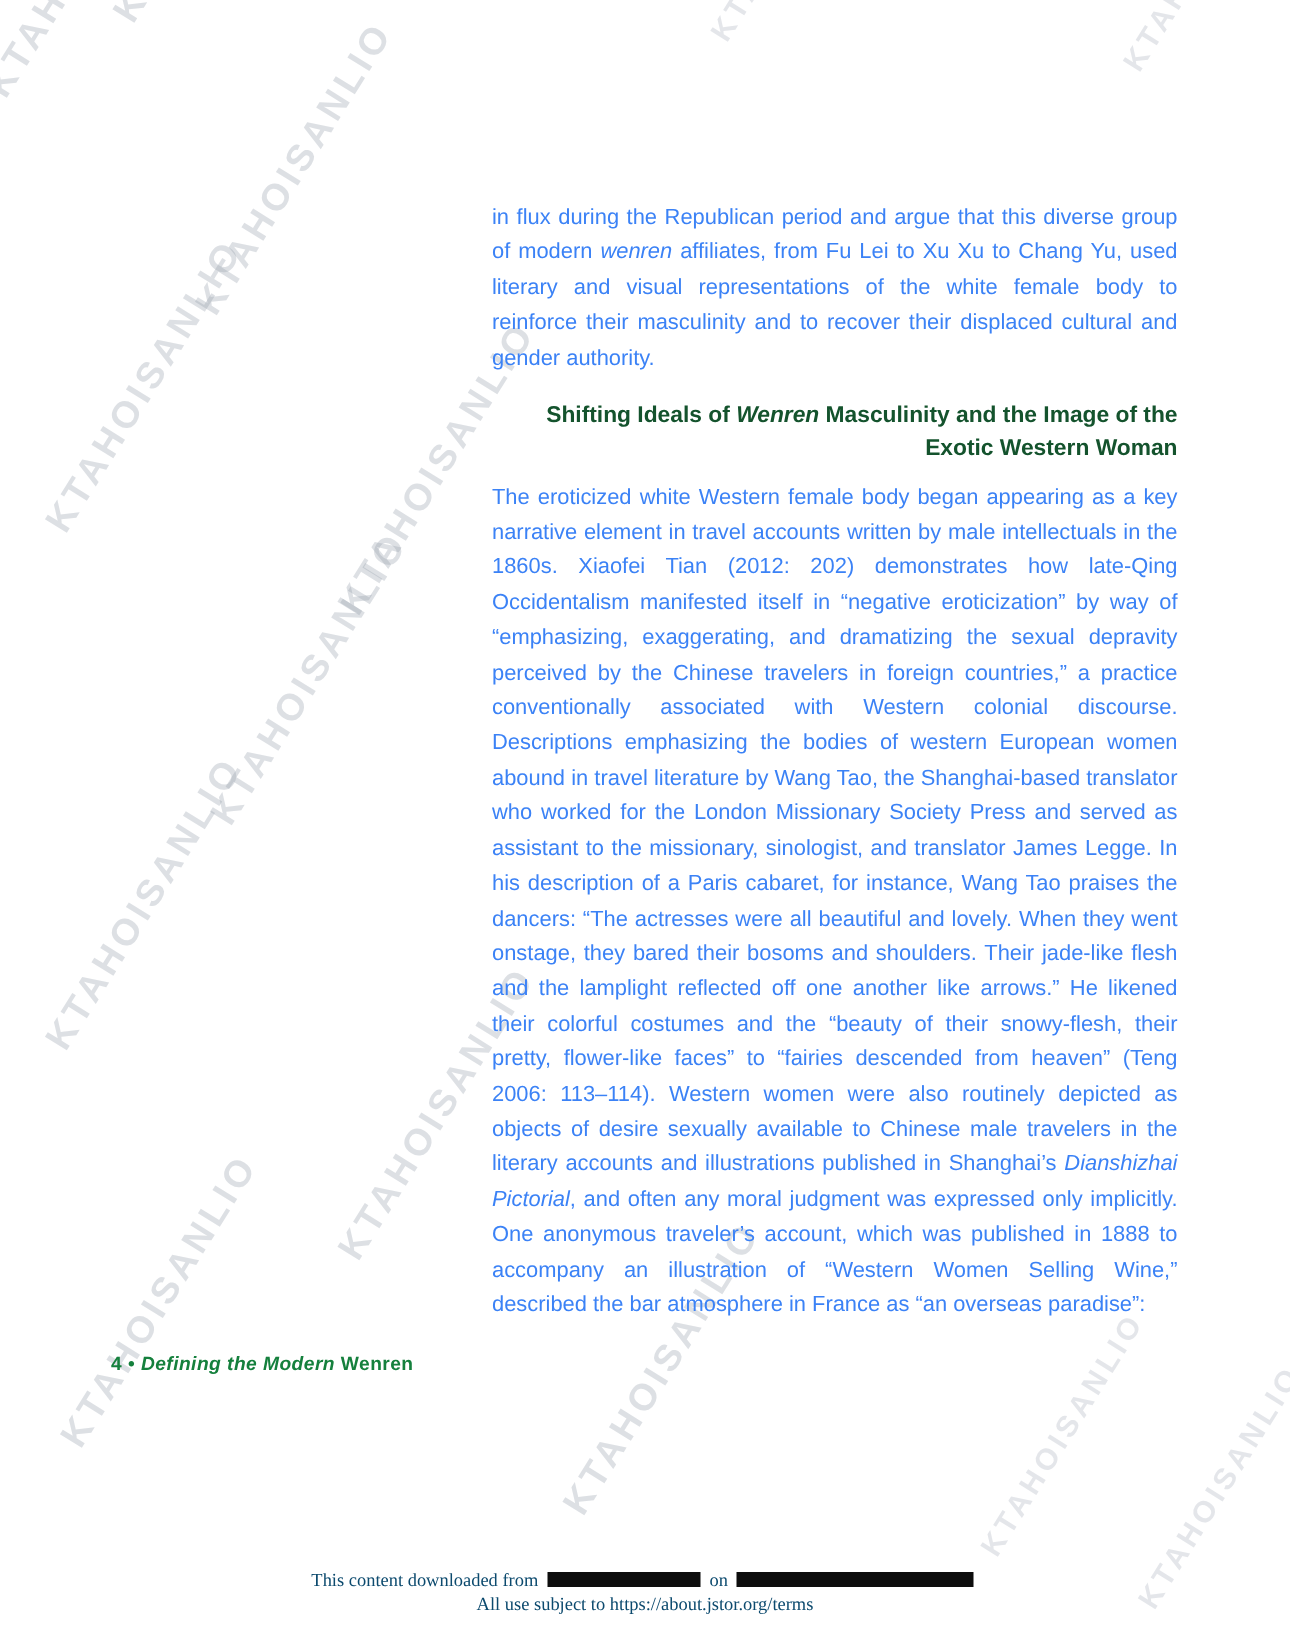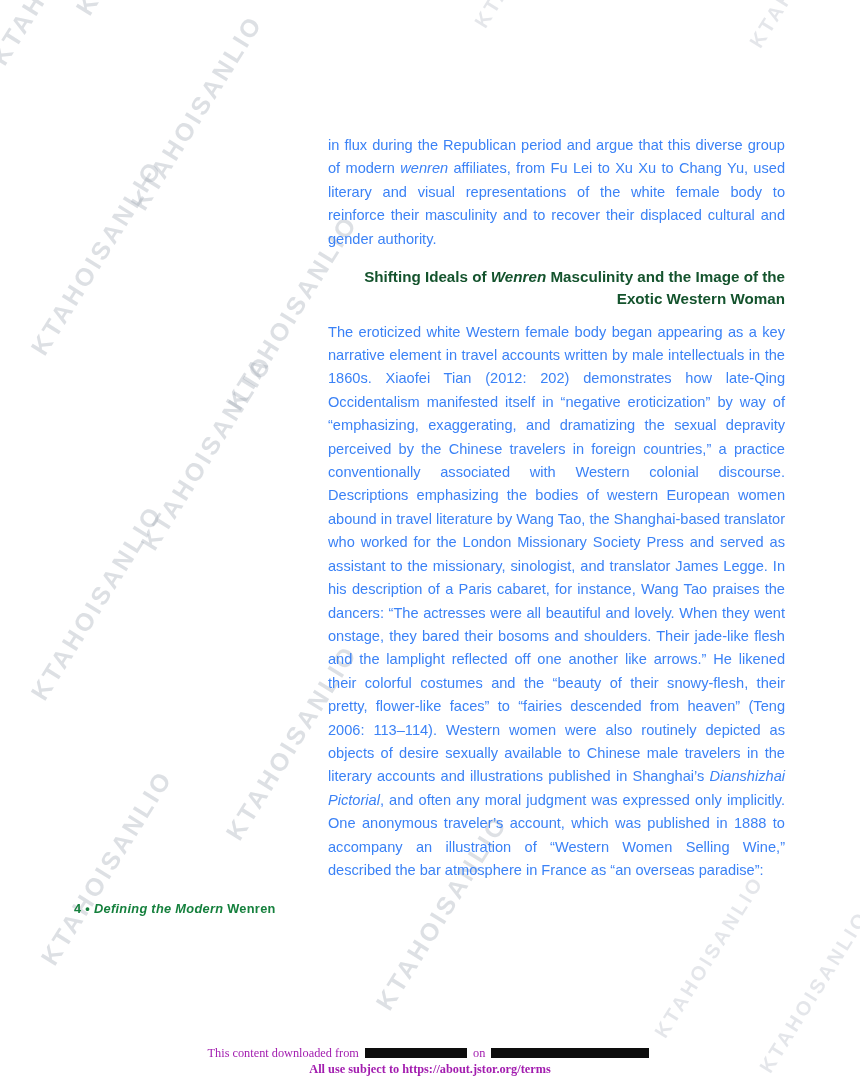--- a/index.html
+++ b/index.html
@@ -63,24 +63,24 @@
     color: #15803d;
   }
 
   
   .jstor-line {
     position: absolute;
     left: 0; right: 0;
     text-align: center;
     font-family: "Liberation Serif", serif;
     font-size: 12.3px;
-    color: #a21caf;
+    color: #0c4a6e;
   }
   #jstor-line1 { top: 1046px; }
-  #jstor-line2 { top: 1062px; font-weight: bold; }
+  #jstor-line2 { top: 1062px; }
   .redact {
     display: inline-block;
     background: #0d0d0d;
     height: 10px;
     vertical-align: -1px;
     margin: 0 3px;
   }
   #redact-ip { width: 102px; }
   #redact-timestamp { width: 158px; }
 </style>

